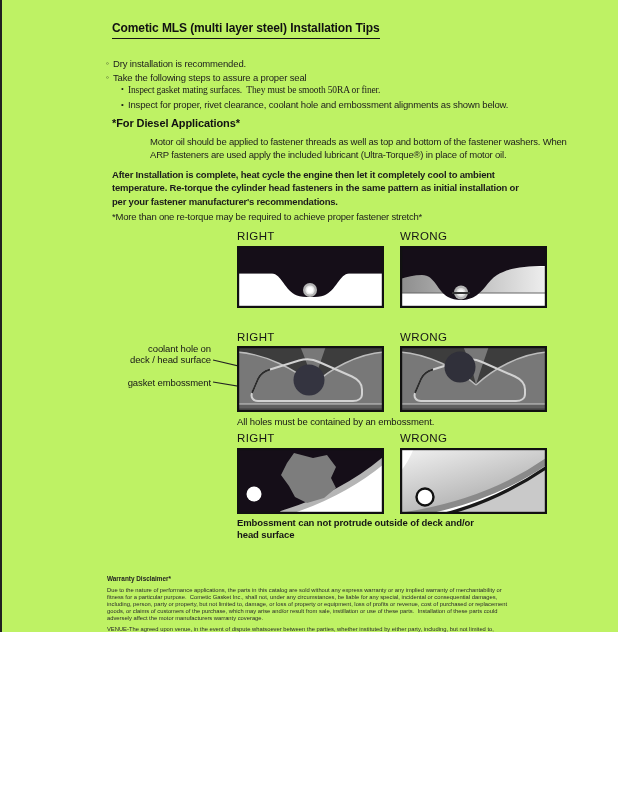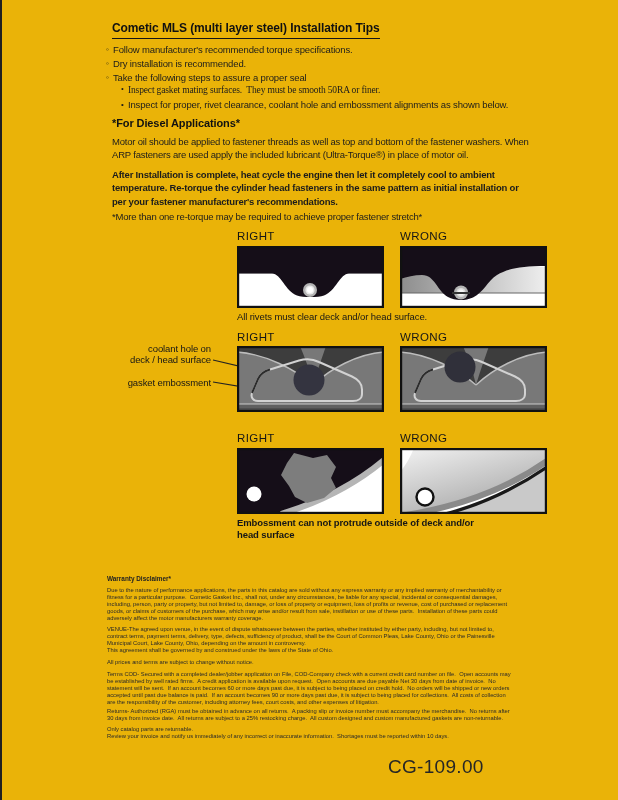--- a/index.html
+++ b/index.html
@@ -1,17 +1,17 @@
 <!DOCTYPE html>
 <html><head>
 <meta charset="utf-8">
 <style>
   html,body{margin:0;padding:0;background:#ffffff;}
   .page{
-    position:relative;width:618px;height:800px;background:#eab308;overflow:hidden;
+    position:relative;width:618px;height:632px;background:#bef264;overflow:hidden;
     font-family:"Liberation Sans", sans-serif;color:#1a1a1a;
   }
   .abs{position:absolute;}
   .edge-line{left:0;top:0;width:2px;height:800px;background:#202020;}
   .doc-title{
     left:112px;top:21px;font-size:12px;font-weight:bold;letter-spacing:-0.1px;
     white-space:nowrap;border-bottom:1.6px solid #151515;padding-bottom:2.5px;color:#111;
   }
   .tip-row{left:106px;font-size:9.5px;letter-spacing:-0.15px;white-space:pre;color:#1c1c1c;}
   .tip-row .marker{display:inline-block;width:7px;font-size:8px;vertical-align:1px;}
@@ -33,28 +33,27 @@
 </style>
 </head>
 <body>
 
 <div class="page">
 
   <div class="abs edge-line"></div>
 
   <div class="abs doc-title">Cometic MLS (multi layer steel) Installation Tips</div>
 
-  <div class="abs tip-row" style="top:44px;"><span class="marker">◦</span><span>Follow manufacturer's recommended torque specifications.</span></div>
   <div class="abs tip-row" style="top:58px;"><span class="marker">◦</span><span>Dry installation is recommended.</span></div>
   <div class="abs tip-row" style="top:71.5px;"><span class="marker">◦</span><span>Take the following steps to assure a proper seal</span></div>
   <div class="abs tip-row tip-sub" style="top:85px;font-family:Liberation Serif, serif;"><span class="marker">•</span><span>Inspect gasket mating surfaces.  They must be smooth 50RA or finer.</span></div>
   <div class="abs tip-row tip-sub" style="top:98.5px;"><span class="marker">•</span><span>Inspect for proper, rivet clearance, coolant hole and embossment alignments as shown below.</span></div>
 
   <div class="abs diesel-heading">*For Diesel Applications*</div>
-  <div class="abs body-para" style="top:135px;">Motor oil should be applied to fastener threads as well as top and bottom of the fastener washers. When ARP fasteners are used apply the included lubricant (Ultra-Torque®) in place of motor oil.</div>
+  <div class="abs body-para" style="top:135px;margin-left:38px;">Motor oil should be applied to fastener threads as well as top and bottom of the fastener washers. When ARP fasteners are used apply the included lubricant (Ultra-Torque®) in place of motor oil.</div>
   <div class="abs body-para" style="top:168px;font-weight:bold;">After Installation is complete, heat cycle the engine then let it completely cool to ambient temperature. Re-torque the cylinder head fasteners in the same pattern as initial installation or per your fastener manufacturer's recommendations.</div>
   <div class="abs body-para" style="top:210px;">*More than one re-torque may be required to achieve proper fastener stretch*</div>
 
   <div class="abs dg-label" style="left:237px;top:230px;">RIGHT</div>
   <div class="abs dg-label" style="left:400px;top:230px;">WRONG</div>
 
   <div class="abs" style="left:237px;top:246px;">
     <svg width="147" height="62" viewBox="0 0 147 62">
       <rect width="147" height="62" fill="#ffffff"></rect>
       <polygon points="0,21 42,27.5 0,27.5" fill="#a9a9a9"></polygon>
@@ -80,21 +79,20 @@
       <line x1="0" y1="47" x2="147" y2="47" stroke="#666666" stroke-width="1"></line>
       <path d="M0,0 H147 V20 C121,20 108,22.5 97,29 C87,35.5 84,46 73,51.5 C65,55 55,55 48,51 C37,45 35,29 22,29 C14,29 7,31 0,33 Z" fill="#150e18"></path>
       <circle cx="61" cy="46.5" r="7" fill="#b3b3b3"></circle>
       <circle cx="61" cy="46.5" r="4.6" fill="#dddddd"></circle>
       <circle cx="61" cy="46.5" r="3" fill="#f5f5f5"></circle>
       <line x1="52" y1="47" x2="70" y2="47" stroke="#333333" stroke-width="2"></line>
       <rect x="1" y="1" width="145" height="60" fill="none" stroke="#111111" stroke-width="2.4"></rect>
     </svg>
   </div>
 
-  <div class="abs dg-caption nowrap" style="top:311px;">All rivets must clear deck and/or head surface.</div>
 
   <div class="abs dg-label" style="left:237px;top:331px;">RIGHT</div>
   <div class="abs dg-label" style="left:400px;top:331px;">WRONG</div>
 
   <div class="abs annot" style="top:343px;">coolant hole on</div>
   <div class="abs annot" style="top:354px;">deck / head surface</div>
   <div class="abs annot" style="top:377px;">gasket embossment</div>
 
   <div class="abs" style="left:211px;top:355px;">
     <svg width="95" height="40" viewBox="0 0 95 40">
@@ -130,20 +128,21 @@
       <path d="M147,0 H89 C85,12 80,25 76,39 C93,23 120,8 147,6 Z" fill="#3d3d3d"></path>
       <path d="M0,6 C28,8 58,23 76,39" stroke="#bdbdbd" stroke-width="1.4" fill="none"></path>
       <path d="M147,6 C120,8 93,23 76,39" stroke="#bdbdbd" stroke-width="1.4" fill="none"></path>
       <path d="M21,55 C16,55 13.5,51.5 15,47 L21,33 C23,28.5 27.5,25 33,23.5 L62,14.5 C69,12.5 76,13 82,16 L115,30.5 C121.5,33.5 125,38 125,43.5 L125,48 C125,52.5 121,55 116,55 Z" fill="none" stroke="#d2d2d2" stroke-width="2"></path>
       <path d="M33,23.5 C27.5,25 23,28.5 21,33 L15,47" fill="none" stroke="#2c2c2c" stroke-width="2"></path>
       <circle cx="60" cy="21" r="15.5" fill="#30303a"></circle>
       <rect x="1" y="1" width="145" height="64" fill="none" stroke="#111111" stroke-width="2.4"></rect>
     </svg>
   </div>
 
+  <div class="abs dg-caption nowrap" style="top:416px;">All holes must be contained by an embossment.</div>
 
   <div class="abs dg-label" style="left:237px;top:432px;">RIGHT</div>
   <div class="abs dg-label" style="left:400px;top:432px;">WRONG</div>
 
   <div class="abs" style="left:237px;top:448px;">
     <svg width="147" height="66" viewBox="0 0 147 66">
       <rect width="147" height="66" fill="#150e18"></rect>
       <path d="M44,66 C80,55 116,38 147,12 L147,66 Z" fill="#ffffff"></path>
       <path d="M44,66 C80,55 116,38 147,12" stroke="#b5b5b5" stroke-width="6" fill="none"></path>
       <path d="M57,5 L76,10 L90,7 L99,19 L94,30 L99,40 L87,50 L70,55 L58,49 L52,38 L44,27 L50,15 Z" fill="#7d7d7d"></path>

